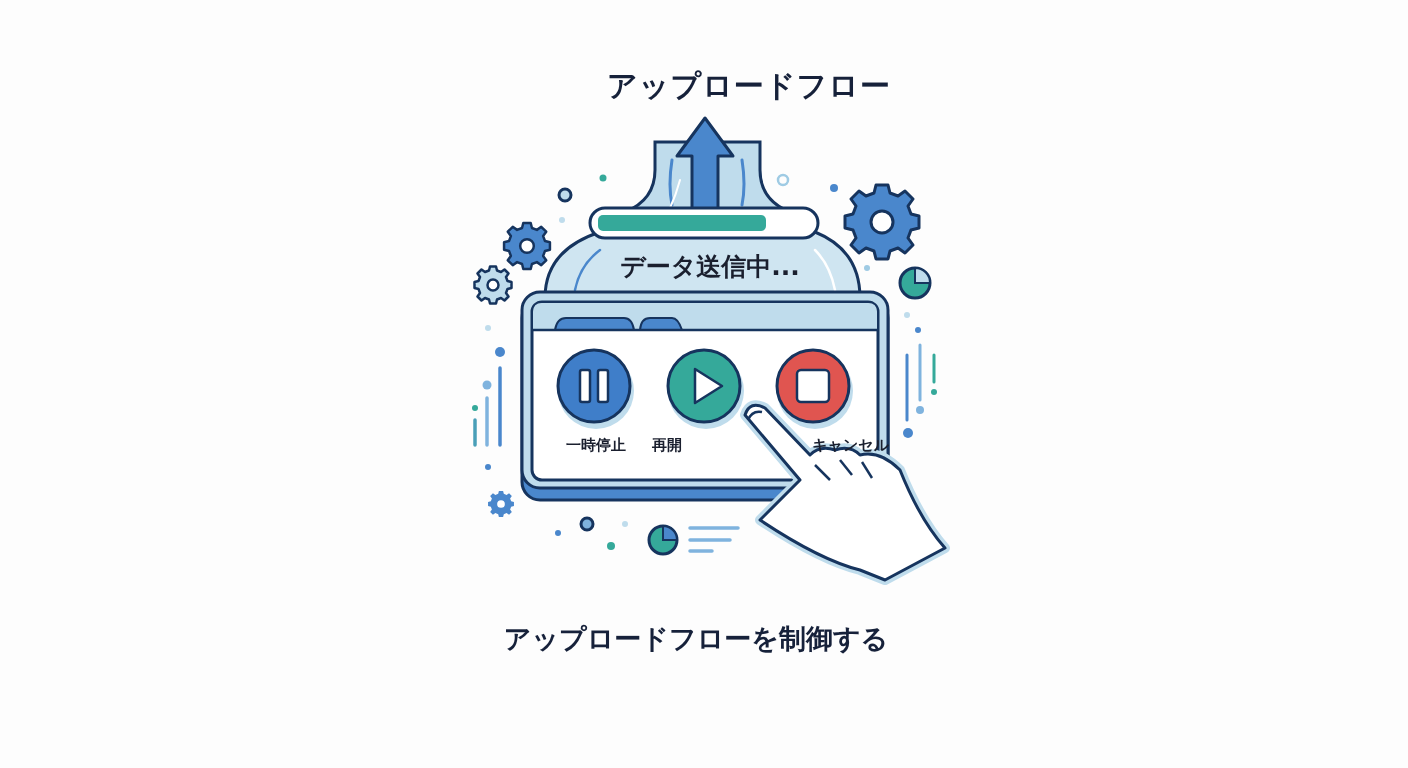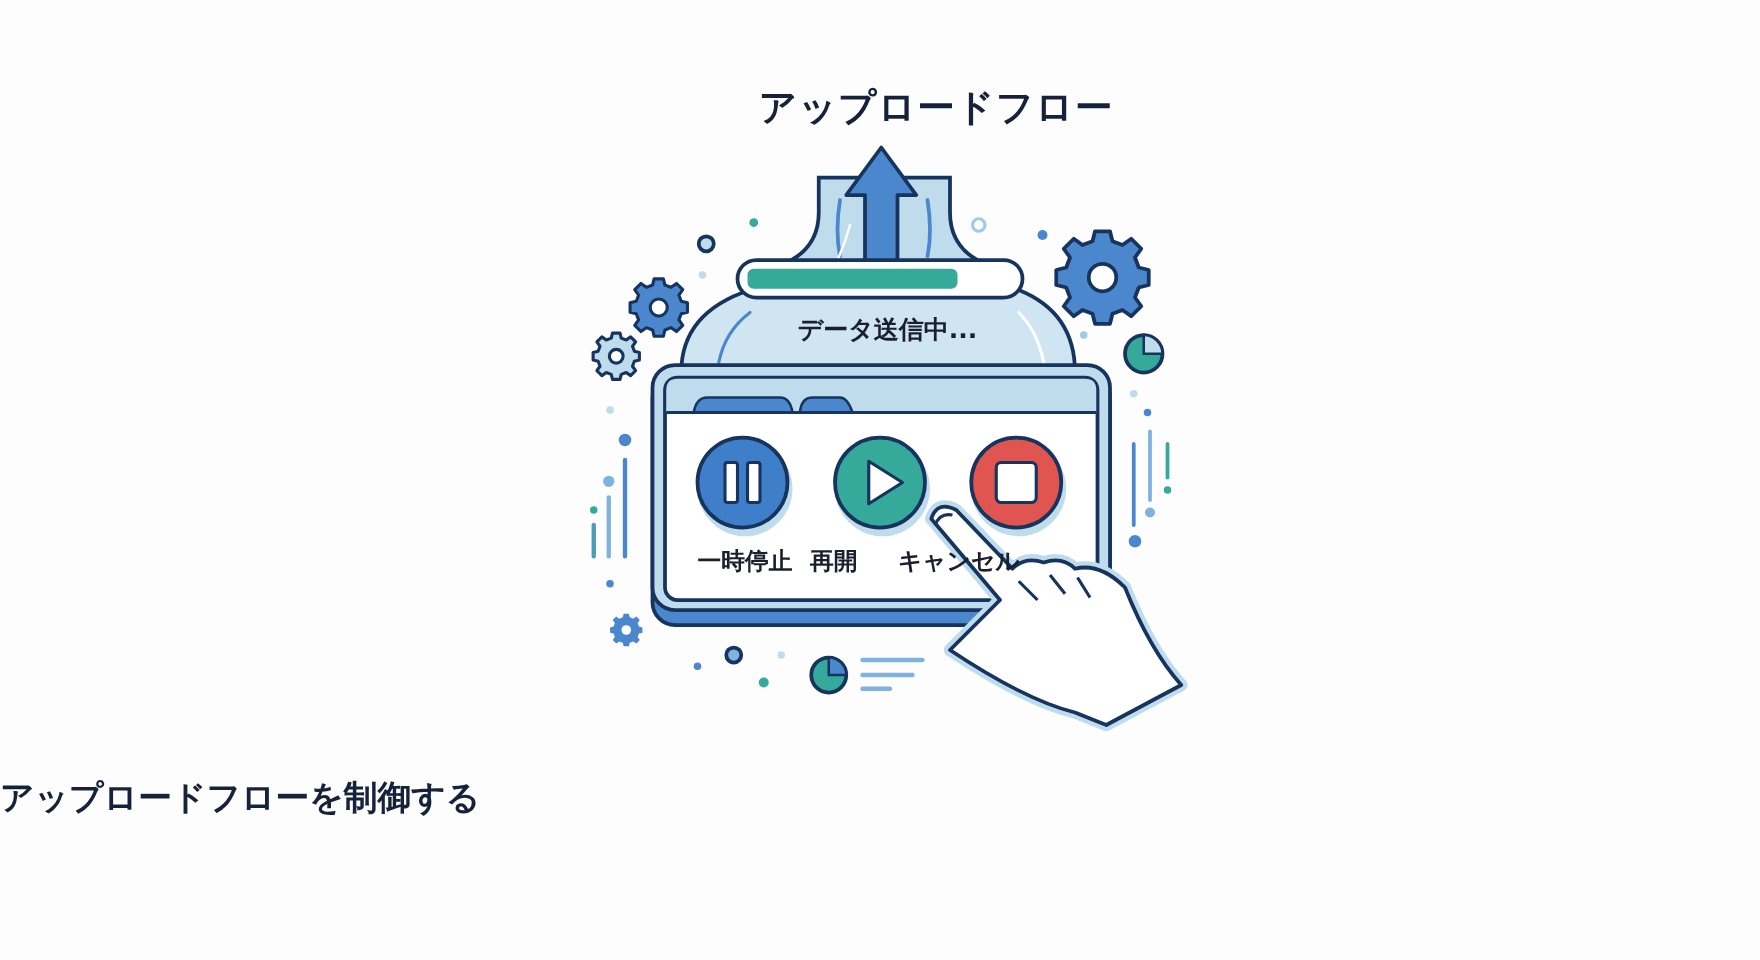--- a/index.html
+++ b/index.html
@@ -10,30 +10,30 @@
       position: relative;
     }
     .title {
       position: absolute; left: 0; width: 1408px; top: 66px;
       text-align: center; font-size: 30px; font-weight: bold; color: #16213a;
       letter-spacing: 1px;
       padding-left: 45px;
     }
     .caption {
       position: absolute; left: 0; width: 1392px; top: 618px;
-      text-align: left; font-size: 27px; font-weight: bold; color: #16213a;
+      text-align: center; font-size: 27px; font-weight: bold; color: #16213a;
       line-height: 42px;
     }
     svg.art { position: absolute; left: 0; top: 0; }
     .status-text {
       position: absolute; left: 600px; width: 220px; top: 250px;
-      text-align: center; font-size: 20px; font-weight: bold; color: #1a1f2e;
+      text-align: center; font-size: 25px; font-weight: bold; color: #1a1f2e;
     }
     .btn-label {
-      position: absolute; top: 436px; font-size: 19px; font-weight: bold; color: #1a1f2e;
+      position: absolute; top: 436px; font-size: 15px; font-weight: bold; color: #1a1f2e;
       text-align: center; width: 120px;
     }
     .hit {
       position: absolute; border-radius: 50%; cursor: pointer;
     }
   </style>
 </head>
 <body>
 
 <div class="title">アップロードフロー</div>
@@ -160,17 +160,17 @@
 </svg>
 
 <div class="status-text">データ送信中...</div>
 
 <div class="hit" style="left:558px;top:350px;width:72px;height:72px;"></div>
 <div class="hit" style="left:668px;top:350px;width:72px;height:72px;"></div>
 <div class="hit" style="left:777px;top:350px;width:72px;height:72px;"></div>
 
 <div class="btn-label" style="left:536px;">一時停止</div>
 <div class="btn-label" style="left:607px;">再開</div>
-<div class="btn-label" style="left:707px;">キャンセル</div>
+<div class="btn-label" style="left:769px;text-align:right;">キャンセル</div>
 
 <div class="caption">
   <div>アップロードフローを制御する</div>
 </div>
 
 </body></html>

